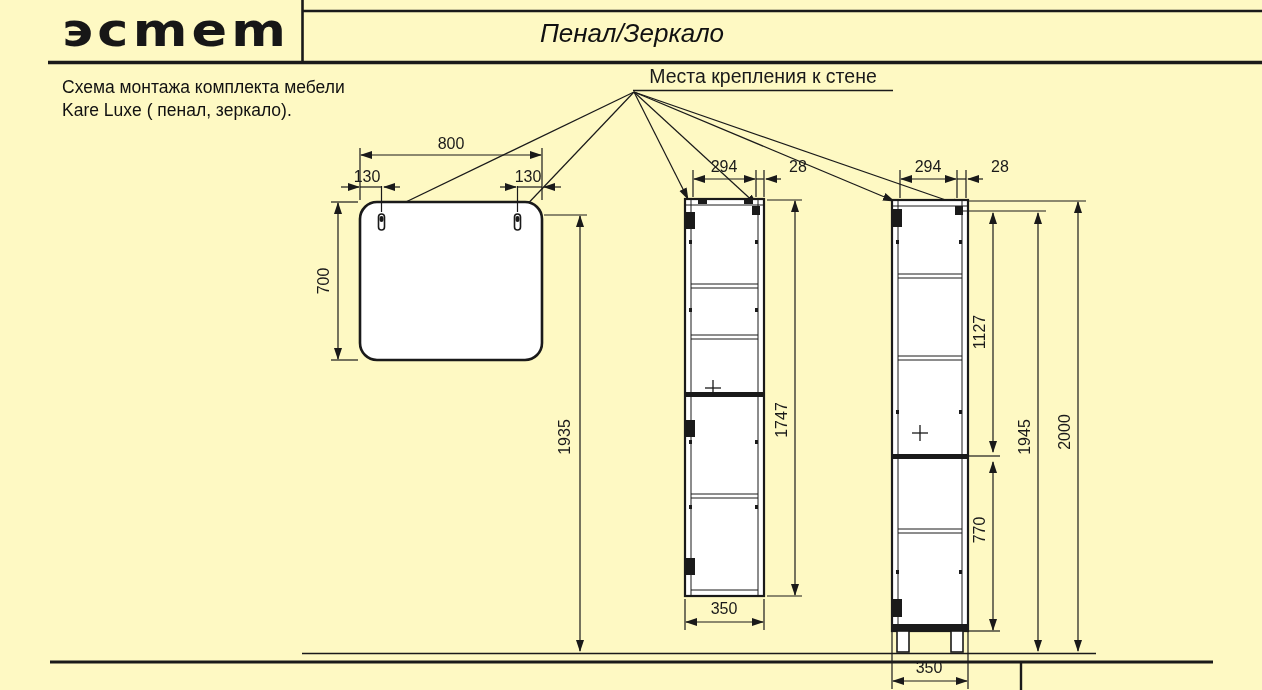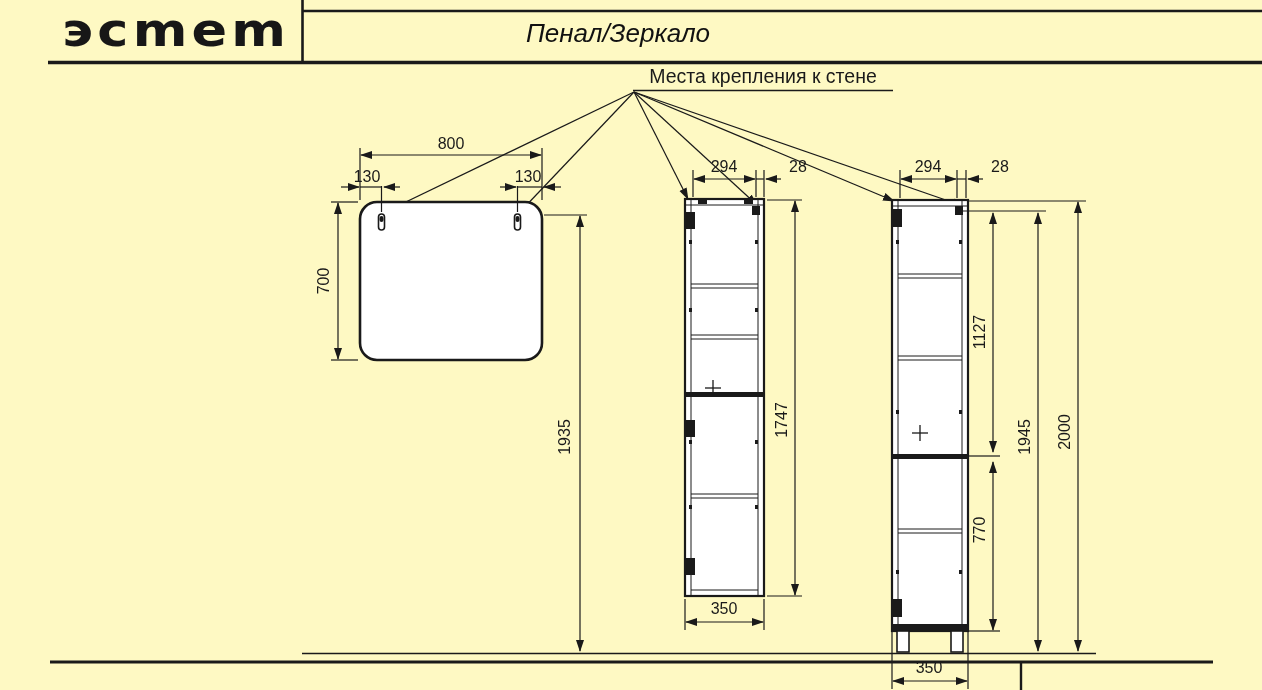--- a/index.html
+++ b/index.html
@@ -1,35 +1,39 @@
 <!DOCTYPE html>
 <html><head>
 <meta charset="utf-8">
 <style>
   html,body{margin:0;padding:0;background:#ffffff;}
   #page{position:relative;width:1262px;height:690px;background:#fef9c3;overflow:hidden;
         font-family:"Liberation Sans", sans-serif;color:#1a1a1a;}
   #logo{position:absolute;left:62px;top:4px;font-weight:bold;font-size:50px;
         letter-spacing:4px;transform:scaleX(1.05) scaleY(0.92);transform-origin:left top;
         color:#171717;font-family:"DejaVu Sans", sans-serif;}
-  #title{position:absolute;left:288px;top:18px;width:660px;text-align:center;
+  #title{position:absolute;left:302px;top:18px;width:660px;text-align:center;
          font-size:26px;font-style:italic;color:#111;}
   #note{position:absolute;left:62px;top:76px;font-size:17.5px;line-height:23px;color:#111;}
   svg{position:absolute;left:0;top:0;}
   svg text{font-family:"Liberation Sans", sans-serif;fill:#1a1a1a;font-size:16px;}
   .callout-text{font-size:19.5px;}
   .ln{stroke:#1a1a1a;}
 </style>
 </head>
 <body>
 
 <div id="page">
 
   <div id="logo">эсmеm</div>
   <div id="title">Пенал/Зеркало</div>
+  <div id="note">
+    <div>Схема монтажа комплекта мебели</div>
+    <div>Kare Luxe ( пенал, зеркало).</div>
+  </div>
 
   <svg width="1262" height="690" viewBox="0 0 1262 690">
     <defs>
       <marker id="ae" markerWidth="14" markerHeight="9" refX="11" refY="4.5" orient="auto-start-reverse" markerUnits="userSpaceOnUse">
         <path d="M0,0.5 L12,4.5 L0,8.5 z" fill="#1a1a1a"></path>
       </marker>
     </defs>
 
     <g>
       <line class="ln" x1="302.5" y1="0" x2="302.5" y2="62" stroke-width="2.6"></line>

